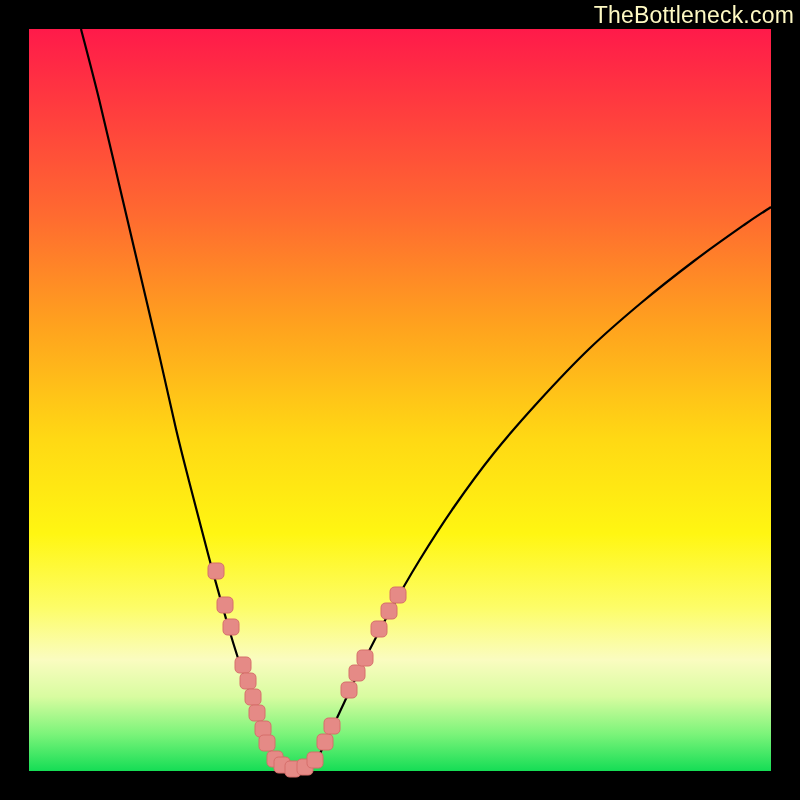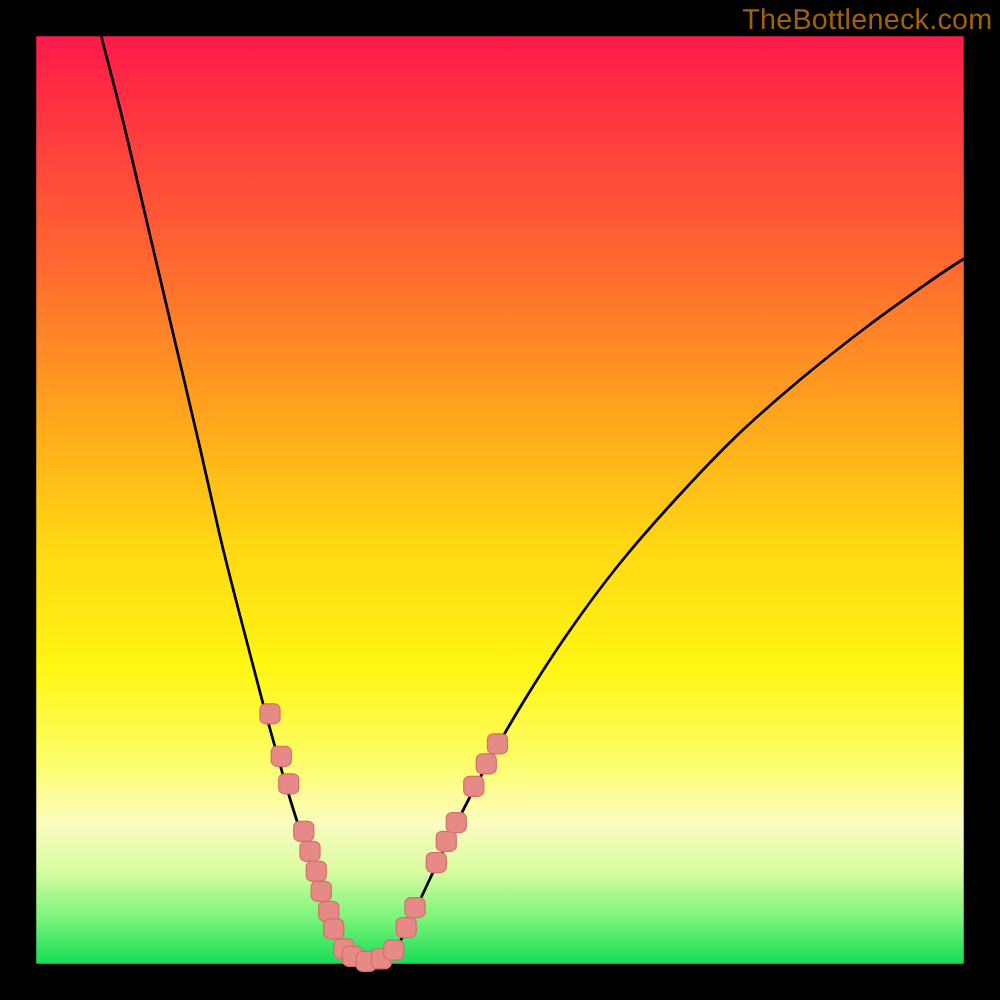--- a/index.html
+++ b/index.html
@@ -44,21 +44,21 @@
     width: 742px;
     height: 742px;
     overflow: visible;
   }
   .watermark {
     position: absolute;
     top: 2px;
     right: 6px;
     font-family: Arial, Helvetica, sans-serif;
     font-size: 23px;
-    color: #a16207;
+    color: #fef9c3;
     font-weight: 500;
     letter-spacing: 0.2px;
   }
 </style>
 </head>
 <body>
 
 <div class="frame">
   <div class="plot-area"></div>
   <svg class="curves" viewBox="0 0 742 742">

